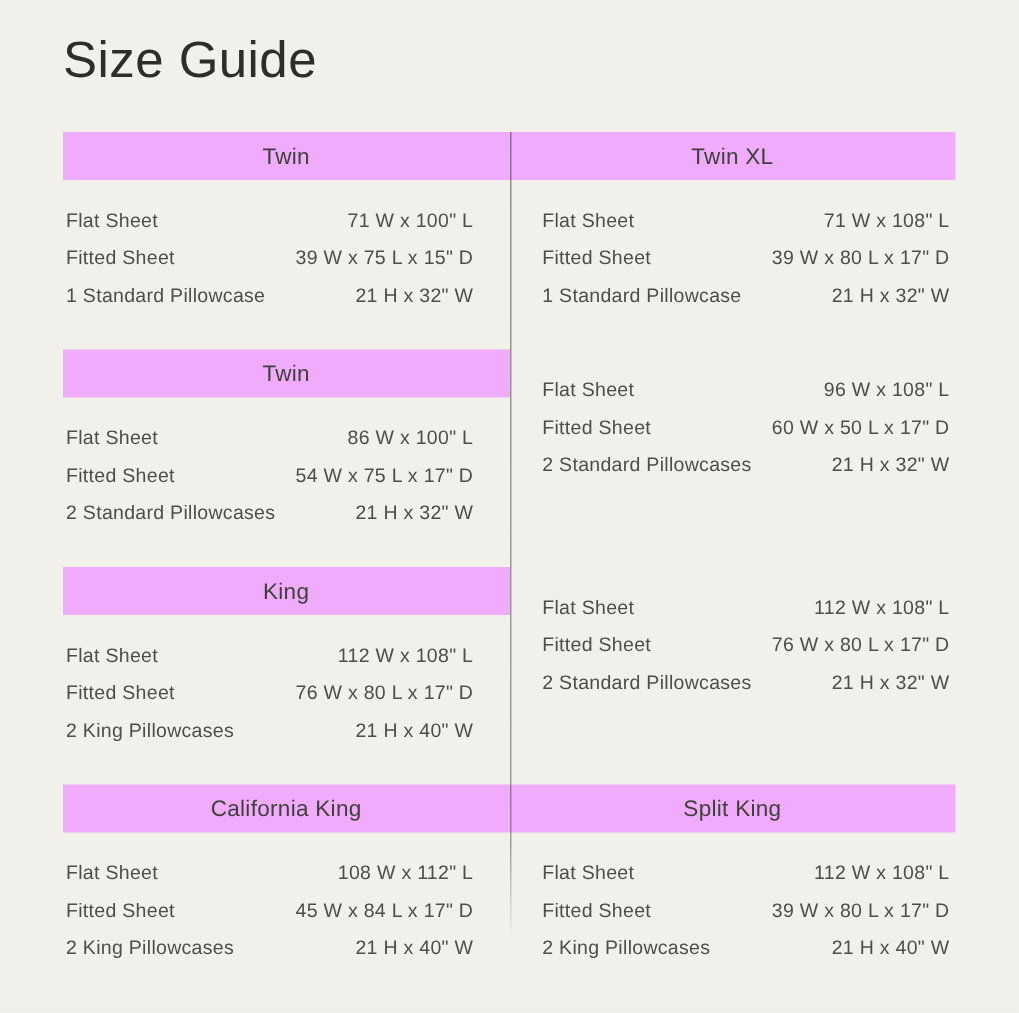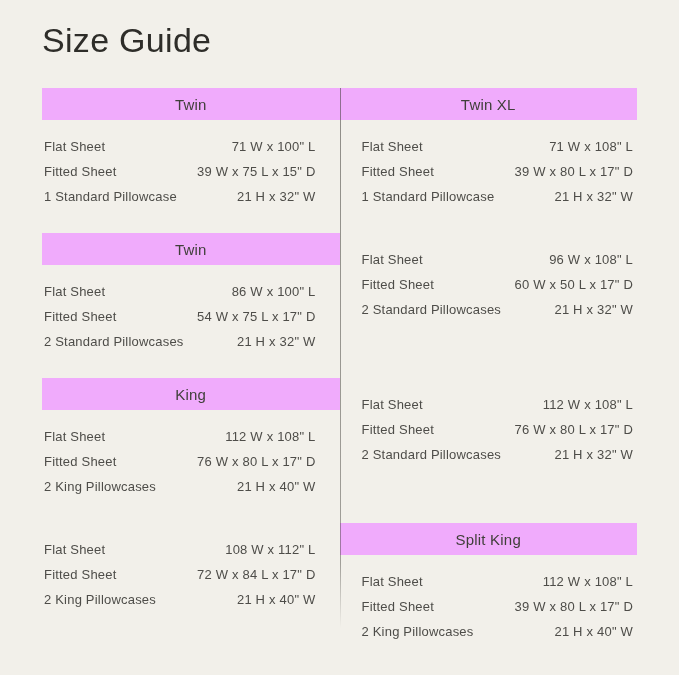--- a/index.html
+++ b/index.html
@@ -202,28 +202,31 @@
             <span>76 W x 80 L x 17" D</span>
           </div>
           <div class="spec-row">
             <span>2 Standard Pillowcases</span>
             <span>21 H x 32" W</span>
           </div>
         </div>
       </div>
 
       <div class="section col-left">
+        <div class="band">
+          <span>California King</span>
+        </div>
         <div class="rows">
           <div class="spec-row">
             <span>Flat Sheet</span>
             <span>108 W x 112" L</span>
           </div>
           <div class="spec-row">
             <span>Fitted Sheet</span>
-            <span>72 W x 84 L x 17" D</span>
+            <span>45 W x 84 L x 17" D</span>
           </div>
           <div class="spec-row">
             <span>2 King Pillowcases</span>
             <span>21 H x 40" W</span>
           </div>
         </div>
       </div>
 
       <div class="section col-right">
         <div class="band">

